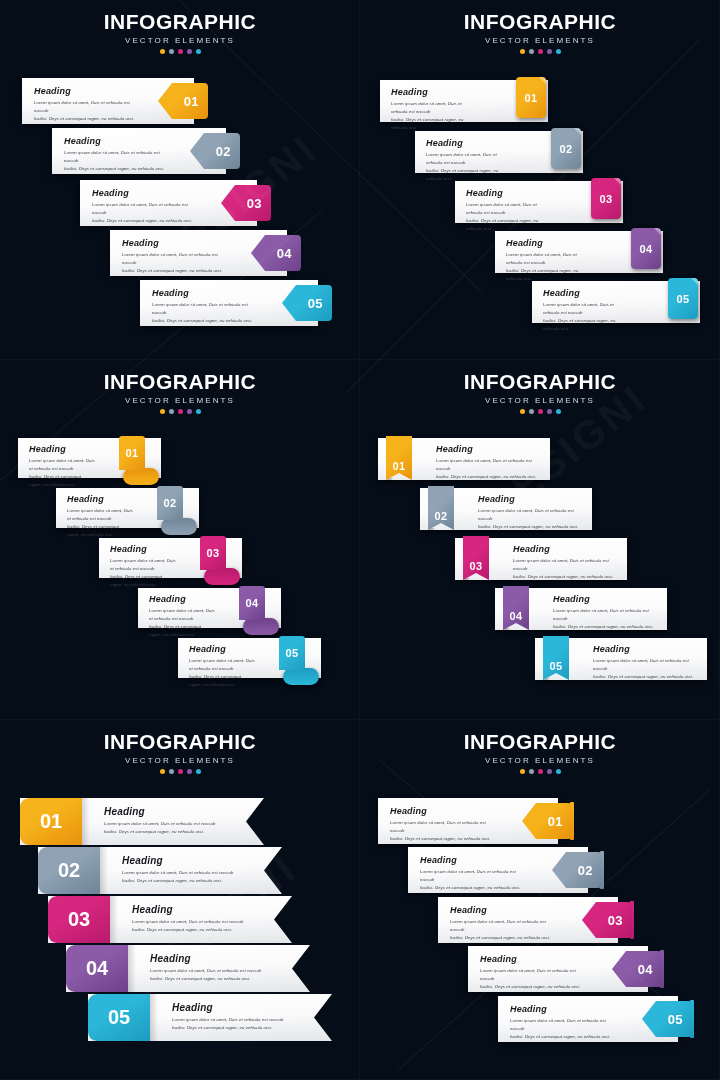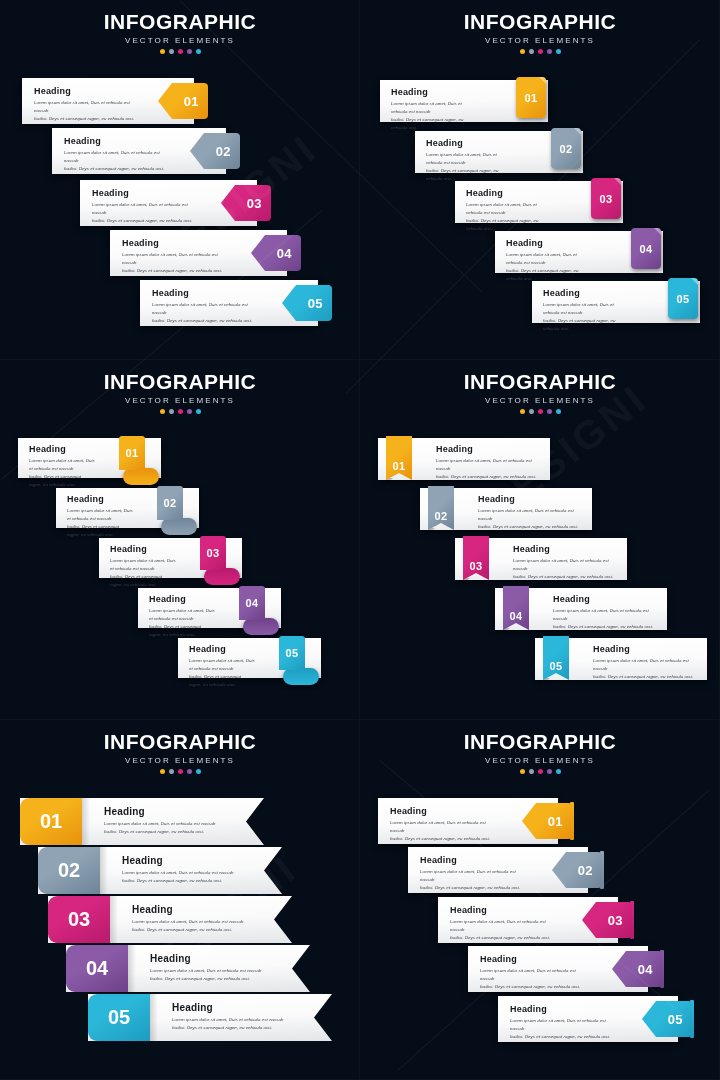--- a/index.html
+++ b/index.html
@@ -48,20 +48,21 @@
     font-size: 8px;
     letter-spacing: 2.1px;
     color: #d7dce4;
     margin-top: 2px;
   }
   .pdots { margin-top: 4px; display: flex; gap: 4px; justify-content: center; }
   .pdots i { width: 5px; height: 5px; border-radius: 50%; display: block; }
 
   
   .hd {
+    font-style: italic;
     font-weight: 700;
     font-size: 9px;
     color: #16181c;
     letter-spacing: .2px;
     white-space: nowrap;
   }
   .bd {
     font-style: italic;
     font-size: 4.4px;
     line-height: 1.85;

